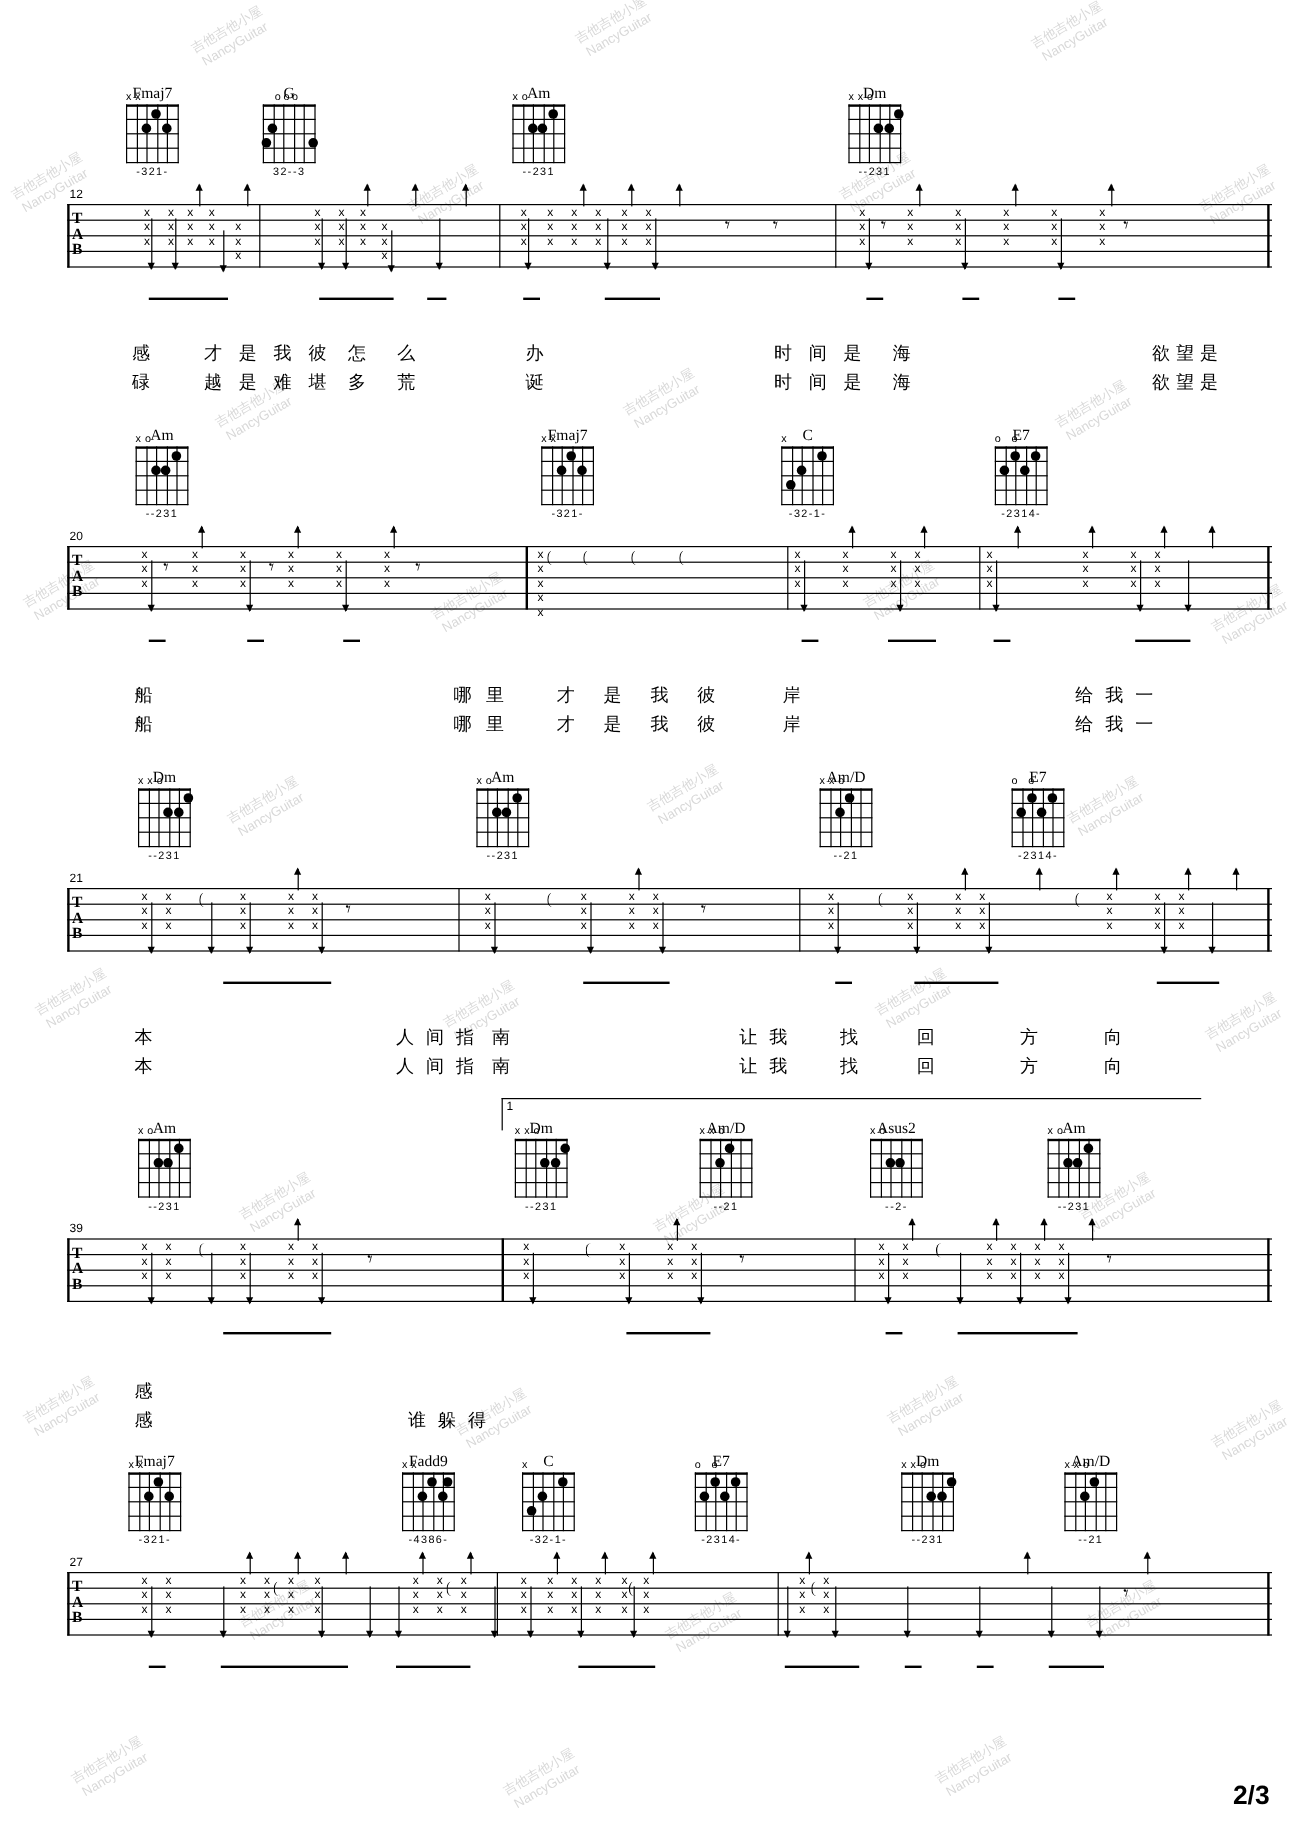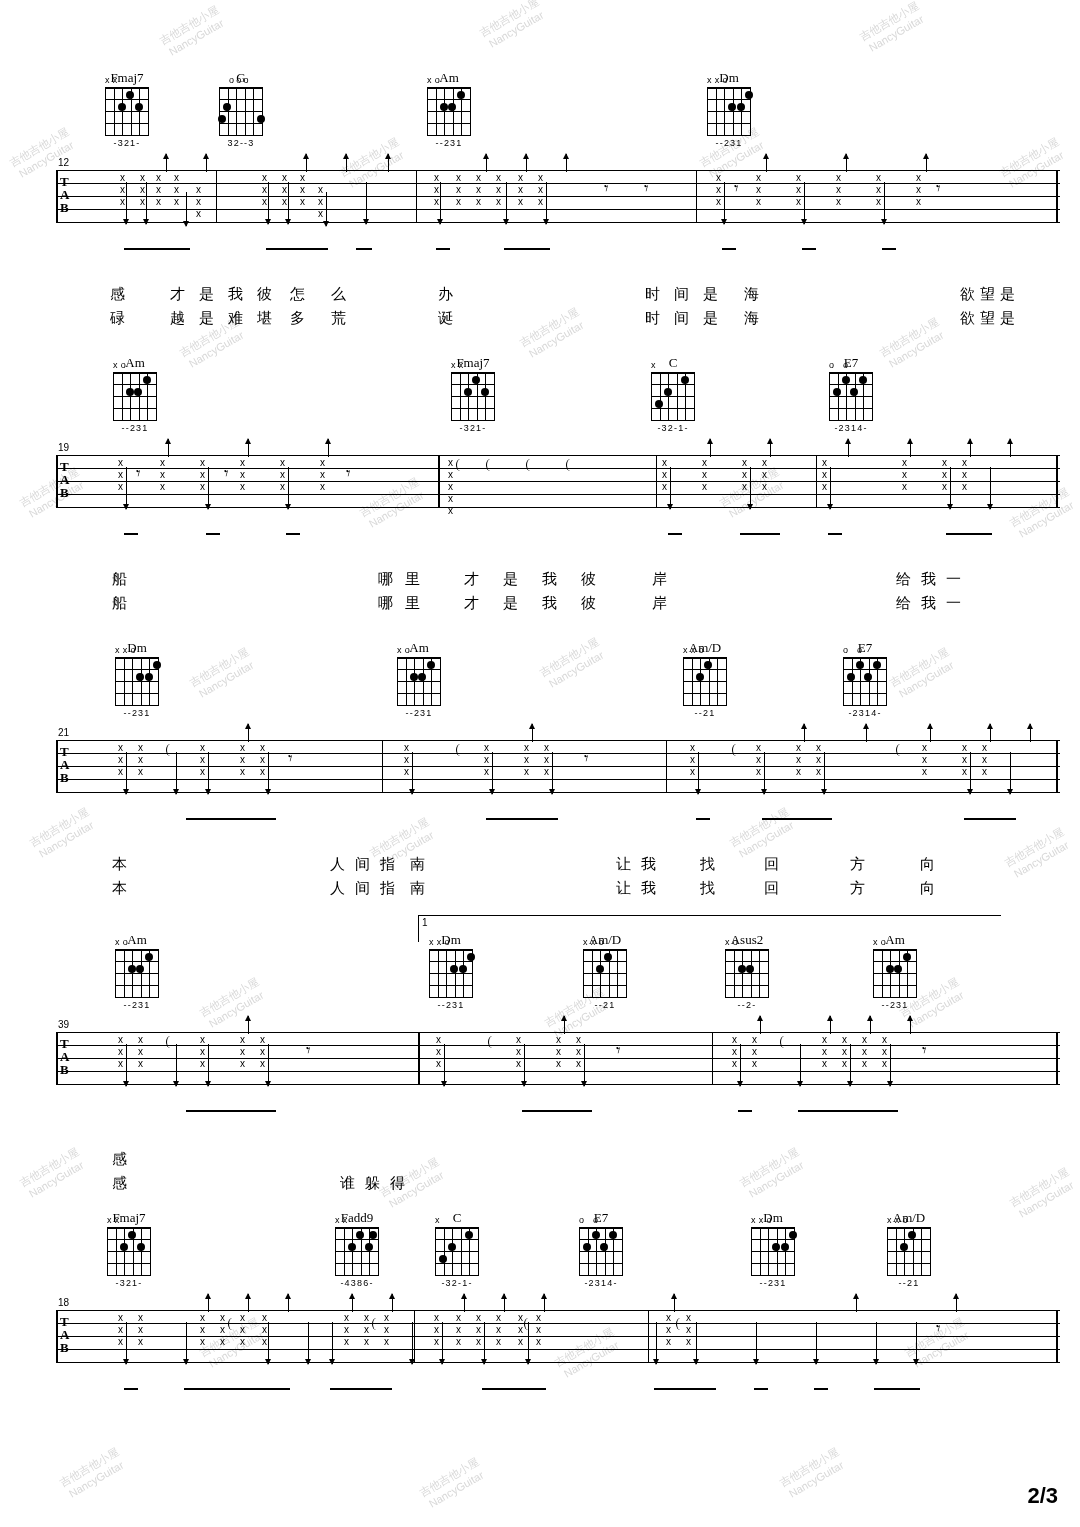--- a/index.html
+++ b/index.html
@@ -446,21 +446,21 @@
       <div class="bar" style="left:0;height:53px;width:2px;"></div>
       <div class="bar" style="left:382px;height:53px;width:2px;"></div>
       <div class="bar" style="left:600px;height:53px;"></div>
       <div class="bar" style="left:760px;height:53px;"></div>
       <div class="bar" style="left:1000px;height:53px;width:2px;"></div>
       <div class="tabword" style="left:4px;top:5px;">
         <span>T</span>
           <span>A</span>
           <span>B</span>
       </div>
-      <div class="measnum" style="left:2px;top:-13px;">19</div>
+      <div class="measnum" style="left:2px;top:-13px;">20</div>
 
       <div class="xcol" style="left:62px;top:2px;">x<br>x<br>x</div>
       <div class="xcol" style="left:104px;top:2px;">x<br>x<br>x</div>
       <div class="xcol" style="left:144px;top:2px;">x<br>x<br>x</div>
       <div class="xcol" style="left:184px;top:2px;">x<br>x<br>x</div>
       <div class="xcol" style="left:224px;top:2px;">x<br>x<br>x</div>
       <div class="xcol" style="left:264px;top:2px;">x<br>x<br>x</div>
       <div class="xcol" style="left:392px;top:2px;">x<br>x<br>x<br>x<br>x</div>
       <div class="xcol" style="left:606px;top:2px;">x<br>x<br>x</div>
       <div class="xcol" style="left:646px;top:2px;">x<br>x<br>x</div>
@@ -1064,21 +1064,21 @@
       <div class="line" style="top:52px;"></div>
       <div class="bar" style="left:0;height:53px;width:2px;"></div>
       <div class="bar" style="left:358px;height:53px;"></div>
       <div class="bar" style="left:592px;height:53px;"></div>
       <div class="bar" style="left:1000px;height:53px;width:2px;"></div>
       <div class="tabword" style="left:4px;top:5px;">
         <span>T</span>
           <span>A</span>
           <span>B</span>
       </div>
-      <div class="measnum" style="left:2px;top:-13px;">18</div>
+      <div class="measnum" style="left:2px;top:-13px;">27</div>
 
       <div class="xcol" style="left:62px;top:2px;">x<br>x<br>x</div>
       <div class="xcol" style="left:82px;top:2px;">x<br>x<br>x</div>
       <div class="xcol" style="left:144px;top:2px;">x<br>x<br>x</div>
       <div class="xcol" style="left:164px;top:2px;">x<br>x<br>x</div>
       <div class="xcol" style="left:184px;top:2px;">x<br>x<br>x</div>
       <div class="xcol" style="left:206px;top:2px;">x<br>x<br>x</div>
       <div class="xcol" style="left:288px;top:2px;">x<br>x<br>x</div>
       <div class="xcol" style="left:308px;top:2px;">x<br>x<br>x</div>
       <div class="xcol" style="left:328px;top:2px;">x<br>x<br>x</div>

